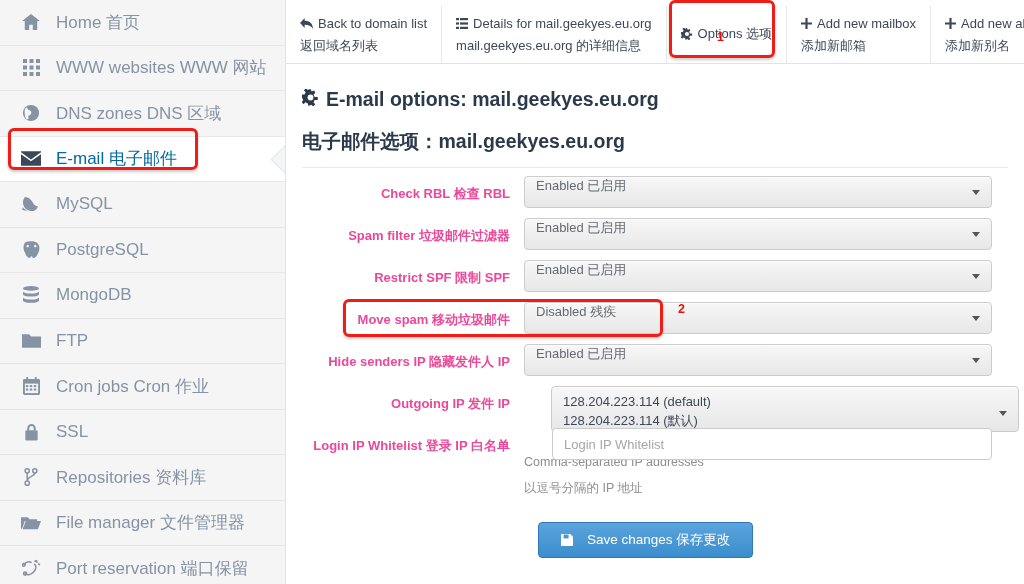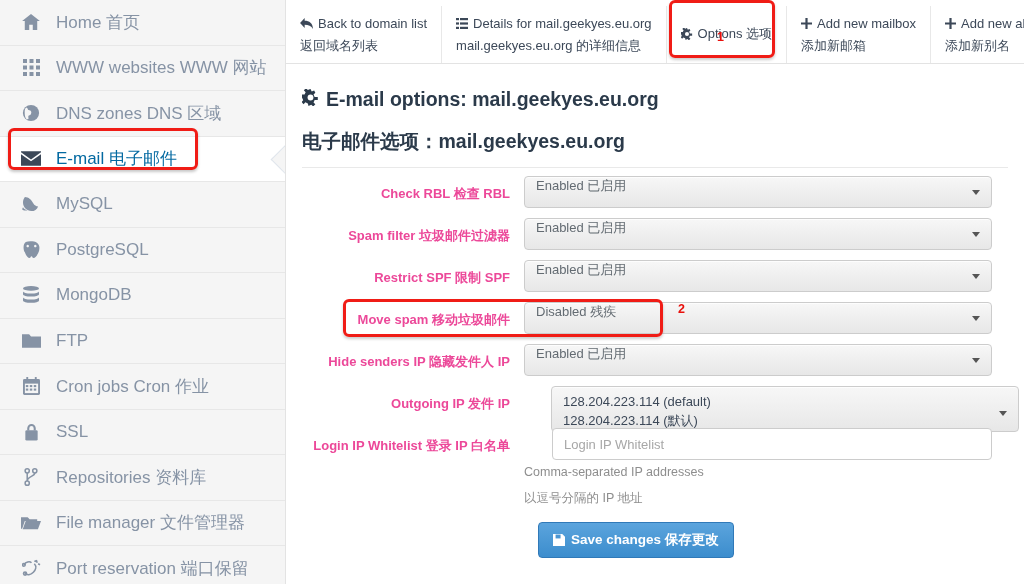--- a/index.html
+++ b/index.html
@@ -256,51 +256,50 @@
     position: absolute; left: 0; top: 0; width: 100%;
     display: flex; align-items: flex-start;
   }
   #login-row {
     position: absolute; left: 0; top: 42px; width: 100%;
     display: flex; align-items: flex-start;
     z-index: 5;
     gap: 28px;
   }
   #login-row .flabel { padding-top: 9px; }
-  #help-row { position: absolute; left: 0; top: 71px; width: 100%; display: flex; }
+  #help-row { position: absolute; left: 0; top: 61px; width: 100%; display: flex; }
   #help-row .hspace { width: 238px; flex: 0 0 238px; }
 
   .hl-row {
     position: absolute;
     left: 57px; top: 131px;
     width: 320px; height: 38px;
     border: 3px solid #f01c16;
     border-radius: 6px;
     pointer-events: none;
     box-shadow: 0 2px 3px rgba(0,0,0,.2);
     z-index: 20;
     background: transparent;
   }
 
   
   #save-wrap { padding-left: 252px; padding-top: 32px; }
   .btn-primary {
     display: inline-flex;
     align-items: center;
-    gap: 6px;
+    gap: 14px;
     background: linear-gradient(to bottom, #5ba4dd 0%, #3c8dcd 100%);
     border: 1px solid #3079b8;
     border-radius: 4px;
     color: #ffffff;
     font-size: 13.5px;
-    padding: 8px 14px;
+    padding: 8px 22px;
     cursor: pointer;
     font-family: "Liberation Sans", sans-serif;
     white-space: nowrap;
-    font-weight: bold;
   }
   .ico-svg { display: block; }
 </style>
 </head>
 <body>
 
 <div id="app">
 
   <nav id="sidebar">
 

